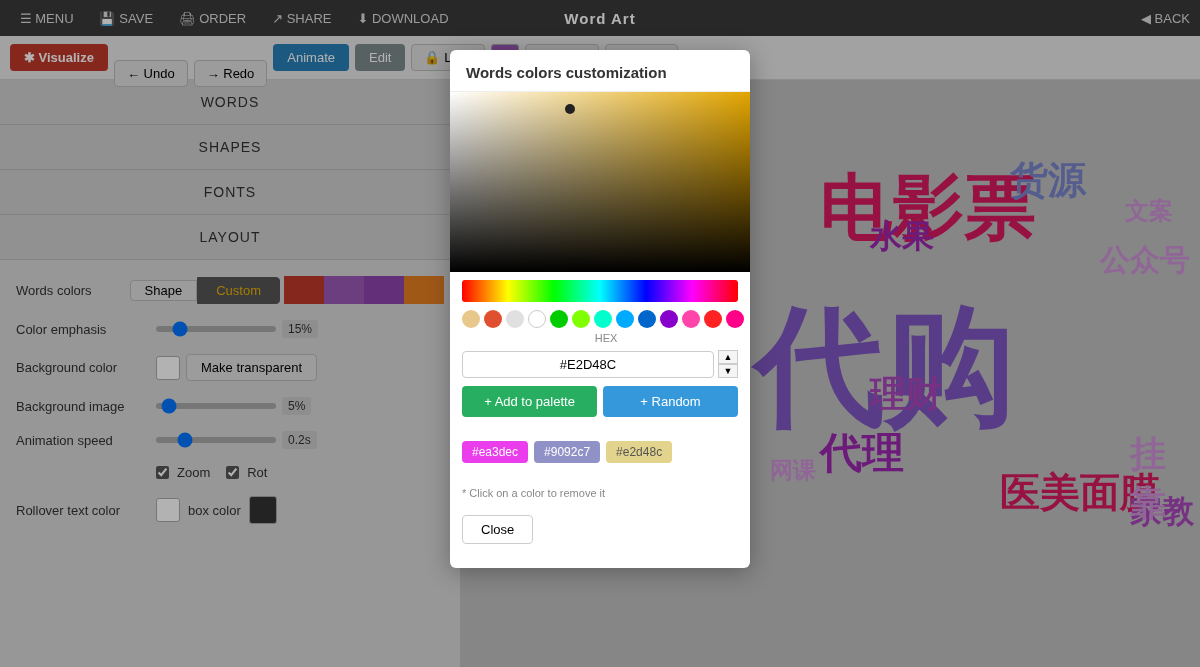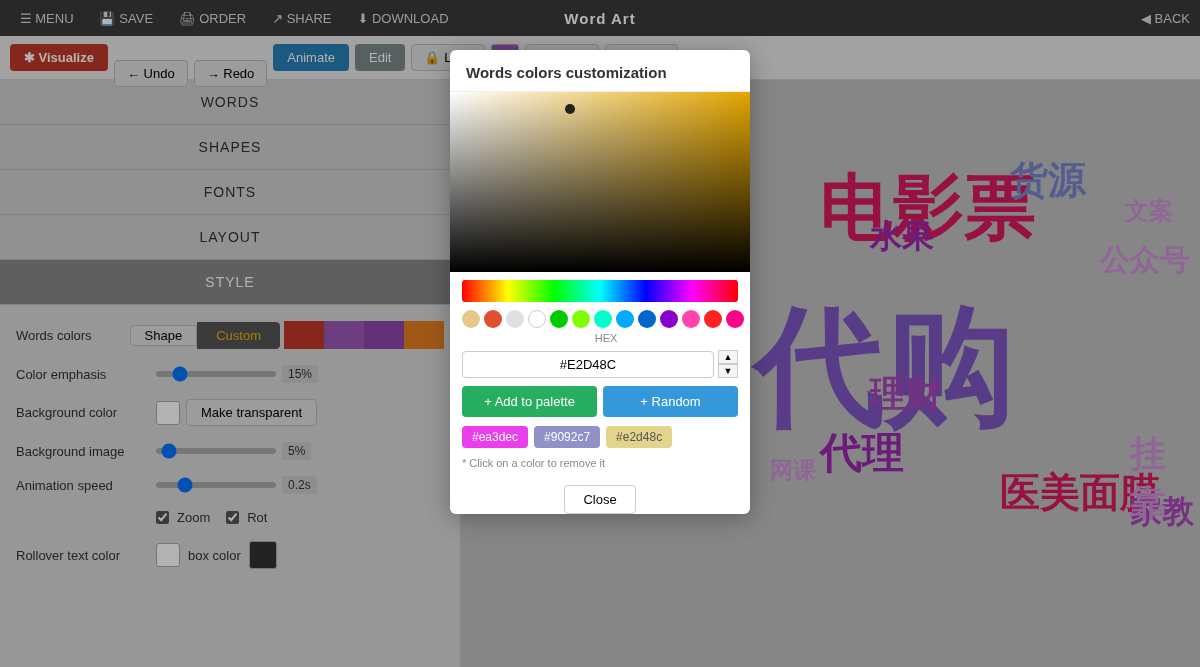--- a/index.html
+++ b/index.html
@@ -89,28 +89,28 @@
     .hex-label { font-size: 11px; color: #888; text-align: center; margin-bottom: 2px; margin-left: 12px; }
     .hex-arrows { display: flex; flex-direction: column; }
     .hex-arrow { border: 1px solid #ccc; background: #f5f5f5; width: 20px; height: 14px; cursor: pointer; font-size: 9px; display: flex; align-items: center; justify-content: center; }
 
     
     .palette-row { display: flex; gap: 6px; margin: 8px 12px; }
     .btn-add-palette { flex: 1; background: #27ae60; color: #fff; border: none; padding: 8px; border-radius: 4px; cursor: pointer; font-size: 13px; }
     .btn-random { flex: 1; background: #3498db; color: #fff; border: none; padding: 8px; border-radius: 4px; cursor: pointer; font-size: 13px; }
 
     
-    .saved-colors { display: flex; gap: 6px; margin: 9px 12px; flex-wrap: wrap; }
+    .saved-colors { display: flex; gap: 6px; margin: 24px 12px; flex-wrap: wrap; }
     .saved-color-chip { padding: 4px 10px; border-radius: 4px; font-size: 12px; color: #fff; cursor: pointer; }
 
     
     .click-hint { font-size: 11px; color: #888; margin: 4px 12px 8px; }
 
     
-    .modal-footer { display: flex; justify-content: center; padding: 8px 12px 0; }
+    .modal-footer { display: flex; justify-content: flex-start; padding: 8px 12px 24px; }
     .btn-close { background: #fff; border: 1px solid #ccc; padding: 6px 18px; border-radius: 4px; cursor: pointer; font-size: 13px; }
   </style>
 </head>
 <body>
 
 <div class="top-nav">
   <span class="nav-item">☰ MENU</span>
   <span class="nav-item">💾 SAVE</span>
   <span class="nav-item">🖨 ORDER</span>
   <span class="nav-item">↗ SHARE</span>
@@ -132,21 +132,20 @@
 </div>
 
 <div class="main-layout">
 
   <div class="left-panel">
     <div class="left-nav">
       <div class="left-nav-item">WORDS</div>
       <div class="left-nav-item">SHAPES</div>
       <div class="left-nav-item">FONTS</div>
       <div class="left-nav-item">LAYOUT</div>
-      <div class="left-nav-item style-item">STYLE</div>
     </div>
 
     <div class="style-panel">
 
       <div class="style-row">
         <span class="style-label">Words colors</span>
         <button class="btn-shape">Shape</button>
         <button class="btn-custom">Custom</button>
         <div class="color-strip">
           <div class="color-box" style="background:#c0392b;"></div>

